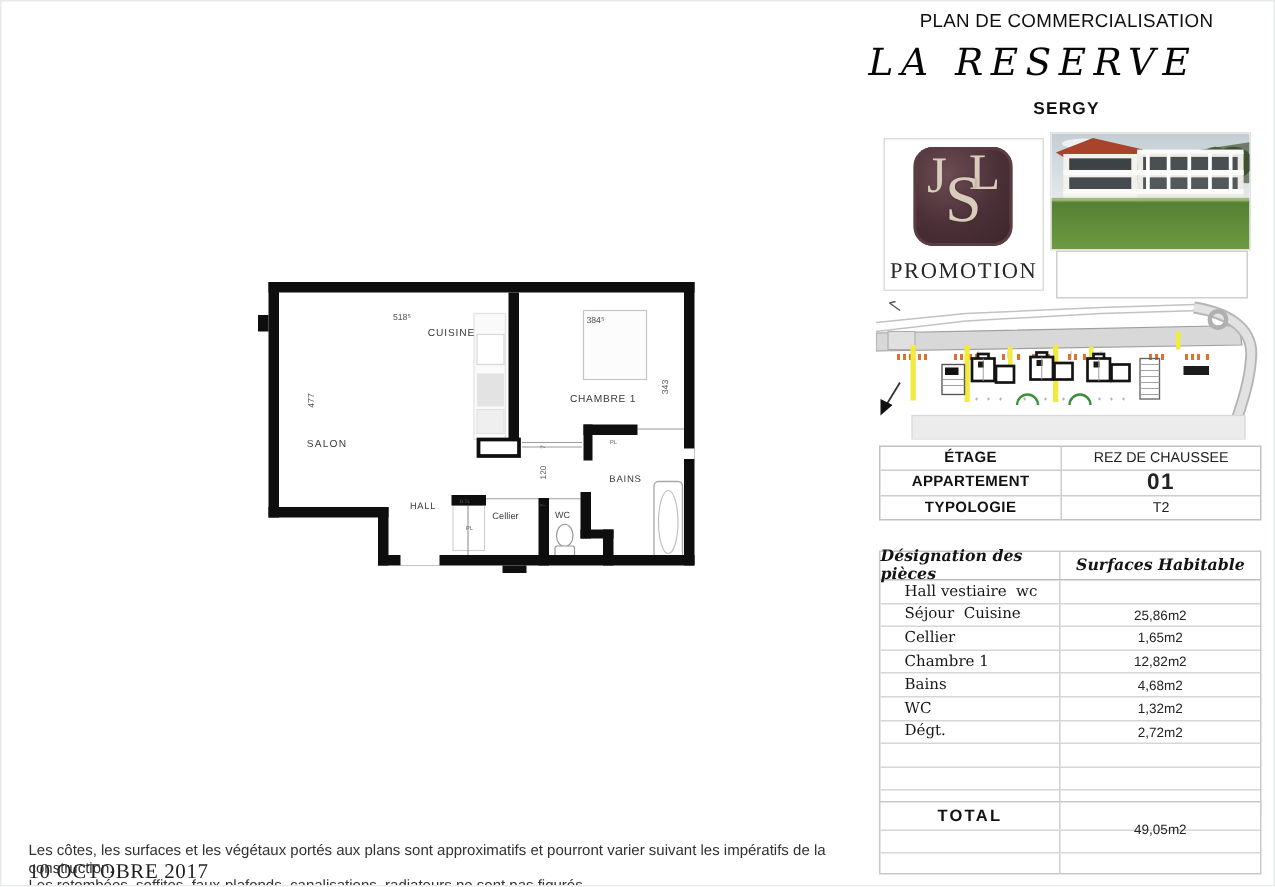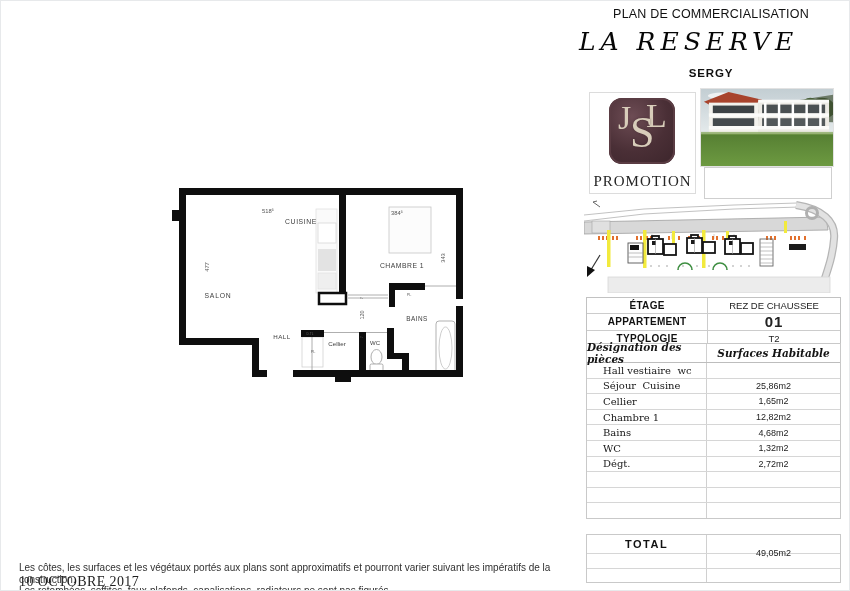--- a/index.html
+++ b/index.html
@@ -41,21 +41,21 @@
 
   
   .info-table{left:585px;top:296px;width:253px;border:1px solid #c2c2c2;background:#fff;}
   .info-row{display:flex;height:15.3px;border-top:1px solid #cccccc;}
   .info-row:first-child{border-top:none;}
   .info-label{width:47.5%;border-right:1px solid #cccccc;display:flex;align-items:center;justify-content:center;
               font-weight:bold;font-size:10px;letter-spacing:.3px;color:#111;}
   .info-value{flex:1;display:flex;align-items:center;justify-content:center;font-size:9.5px;color:#222;}
   .info-value.big{font-size:15px;font-weight:bold;letter-spacing:1px;}
 
-  .surf-table{left:585px;top:342px;width:253px;border:1px solid #c9c9c9;background:#fff;}
+  .surf-table{left:585px;top:366px;width:253px;border:1px solid #c9c9c9;background:#fff;}
   .surf-hrow{display:flex;height:18px;border-bottom:1px solid #bdbdbd;}
   .surf-hcell{font-family:"DejaVu Serif",serif;font-style:italic;font-weight:bold;font-size:10.5px;
               display:flex;align-items:center;justify-content:center;color:#141414;}
   .surf-row{display:flex;height:14.6px;border-bottom:1px solid #d6d6d6;}
   .surf-row:last-child{border-bottom:none;}
   .c-piece{width:47.5%;border-right:1px solid #d0d0d0;box-sizing:border-box;}
   .c-val{flex:1;}
   .surf-piece{font-family:"DejaVu Serif",serif;font-size:10px;color:#161616;
               display:flex;align-items:center;padding-left:16px;white-space:pre;}
   .surf-val{display:flex;align-items:center;justify-content:center;font-size:9px;color:#232323;}

